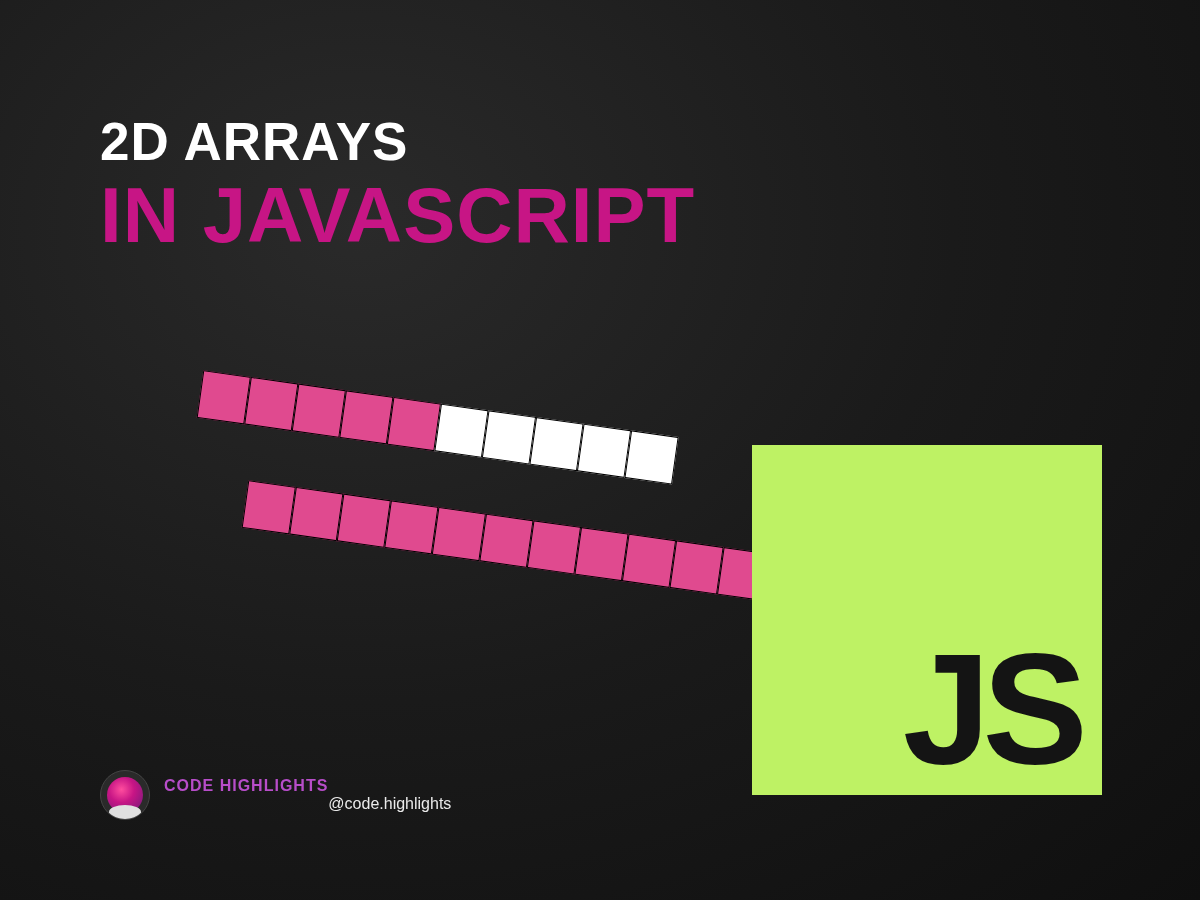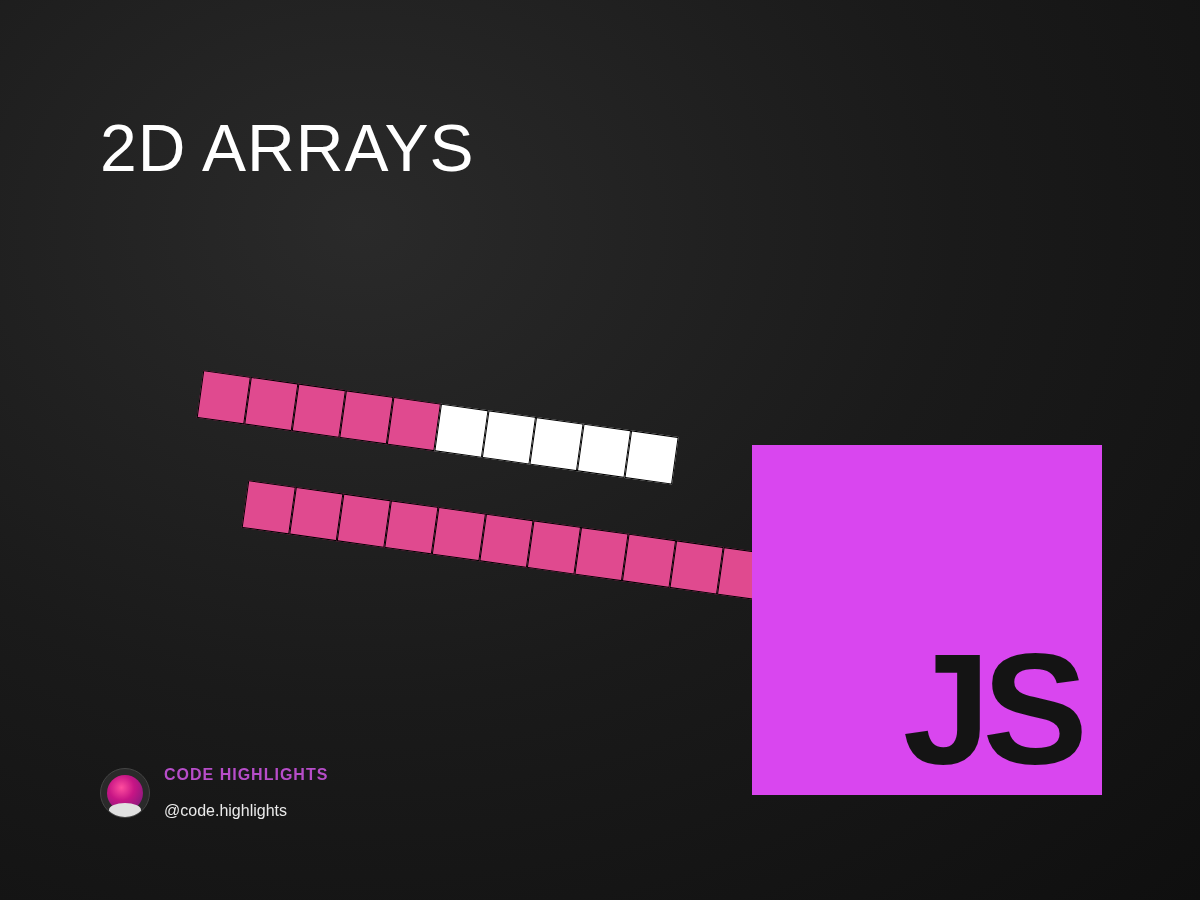--- a/index.html
+++ b/index.html
@@ -10,22 +10,22 @@
   font-family: 'Arial Black', Arial, sans-serif;
   position: relative;
   overflow: hidden;
 }
 .title-block {
   position: absolute;
   top: 115px;
   left: 100px;
 }
 .title-line1 {
-  font-size: 66px;
-  font-weight: 400;
+  font-size: 53px;
+  font-weight: 700;
   color: #ffffff;
   letter-spacing: 1px;
   line-height: 1;
 }
 .title-line2 {
   font-size: 78px;
   font-weight: 900;
   color: #c71585;
   letter-spacing: 1px;
   line-height: 1;
@@ -53,21 +53,21 @@
   border: 1px solid #000;
 }
 .cell.pink { background: #e04a8f; }
 .cell.white { background: #ffffff; }
 .js-logo {
   position: absolute;
   top: 445px;
   right: 98px;
   width: 350px;
   height: 350px;
-  background: #d946ef;
+  background: #bef264;
   display: flex;
   align-items: flex-end;
   justify-content: flex-end;
   padding: 12px 22px 12px 12px;
 }
 .js-text {
   font-size: 158px;
   font-weight: 900;
   color: #141414;
   letter-spacing: -8px;
@@ -107,41 +107,42 @@
   bottom: -6px;
   left: 50%;
   transform: translateX(-50%);
   width: 32px;
   height: 14px;
   background: #e0e0e0;
   border-radius: 50% 50% 0 0;
 }
 .footer-text {
   display: flex;
-  flex-direction: column;
+  flex-direction: row;
 }
 .brand {
   font-size: 16px;
   font-weight: 900;
   color: #b74dc9;
   letter-spacing: 1px;
 }
 .handle {
   font-size: 16px;
   font-weight: 400;
   color: #eaeaea;
   font-family: Arial, sans-serif;
   margin-top: 18px;
 }
 </style>
 </head>
 <body>
 
 <div class="title-block">
   <div class="title-line1">2D ARRAYS</div>
+  <div class="title-line2">IN JAVASCRIPT</div>
 </div>
 
 <div class="array-bar bar1">
     <div class="cell pink"></div>
     <div class="cell pink"></div>
     <div class="cell pink"></div>
     <div class="cell pink"></div>
     <div class="cell pink"></div>
     <div class="cell white"></div>
     <div class="cell white"></div>

